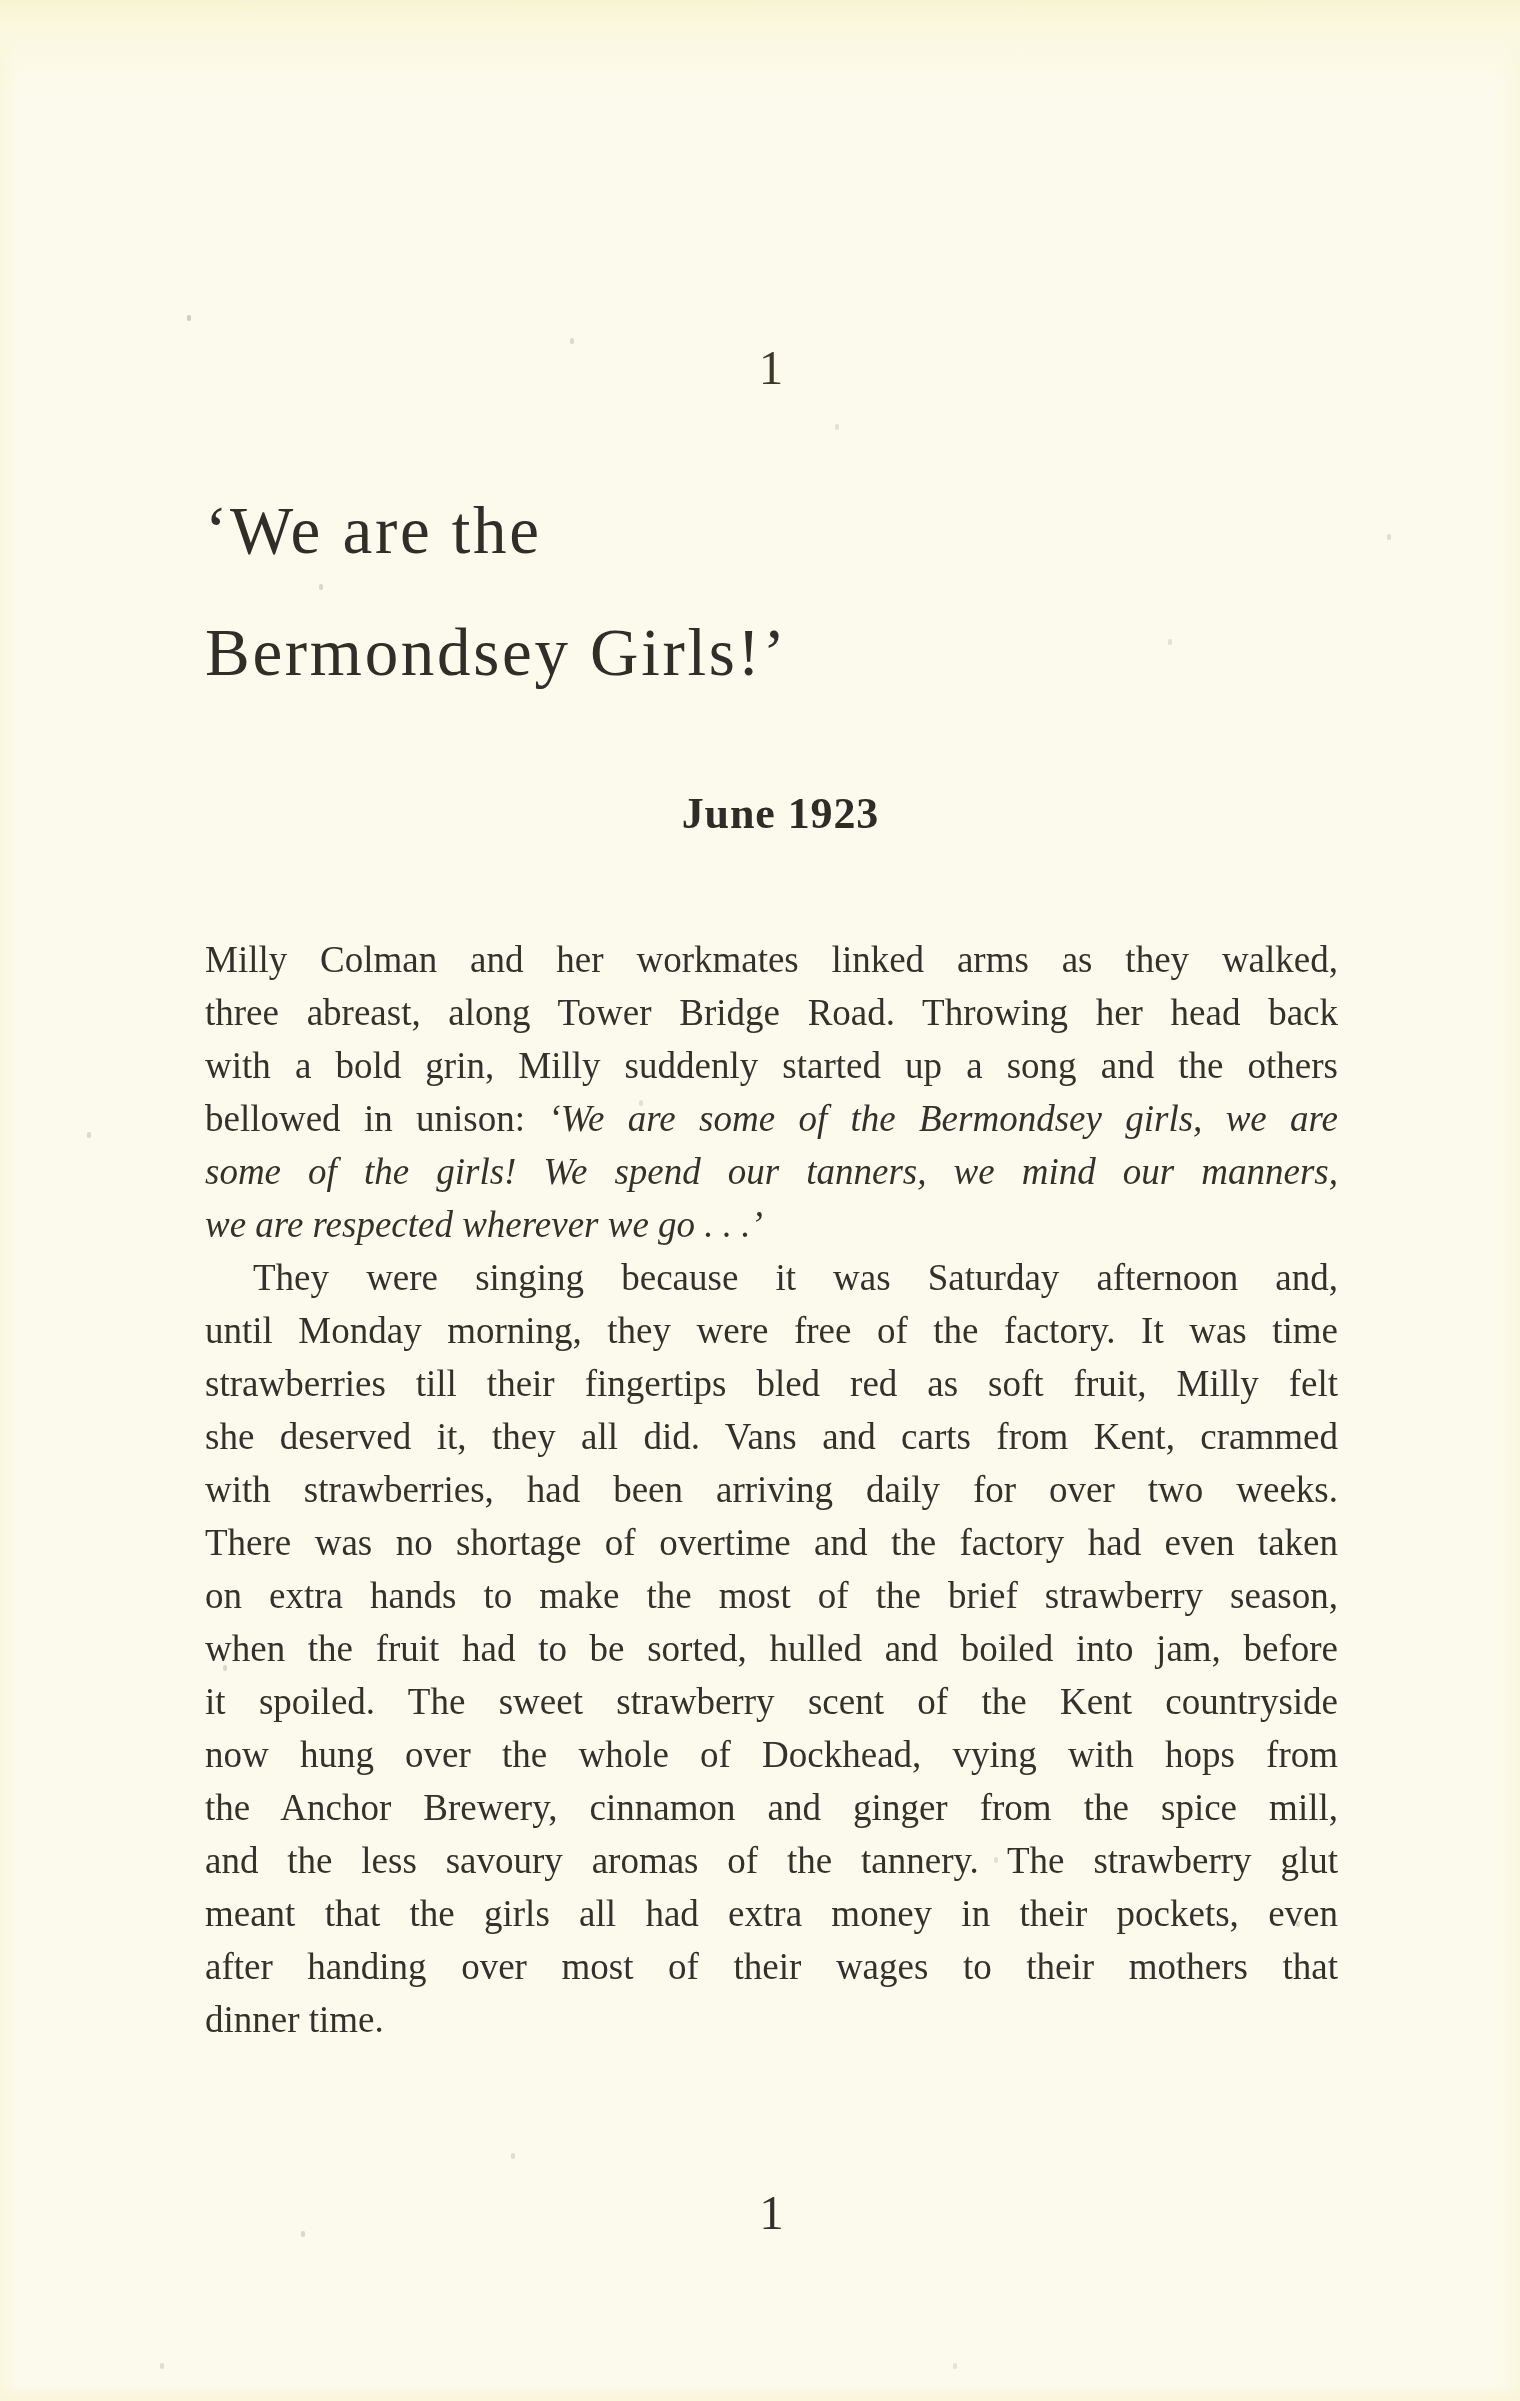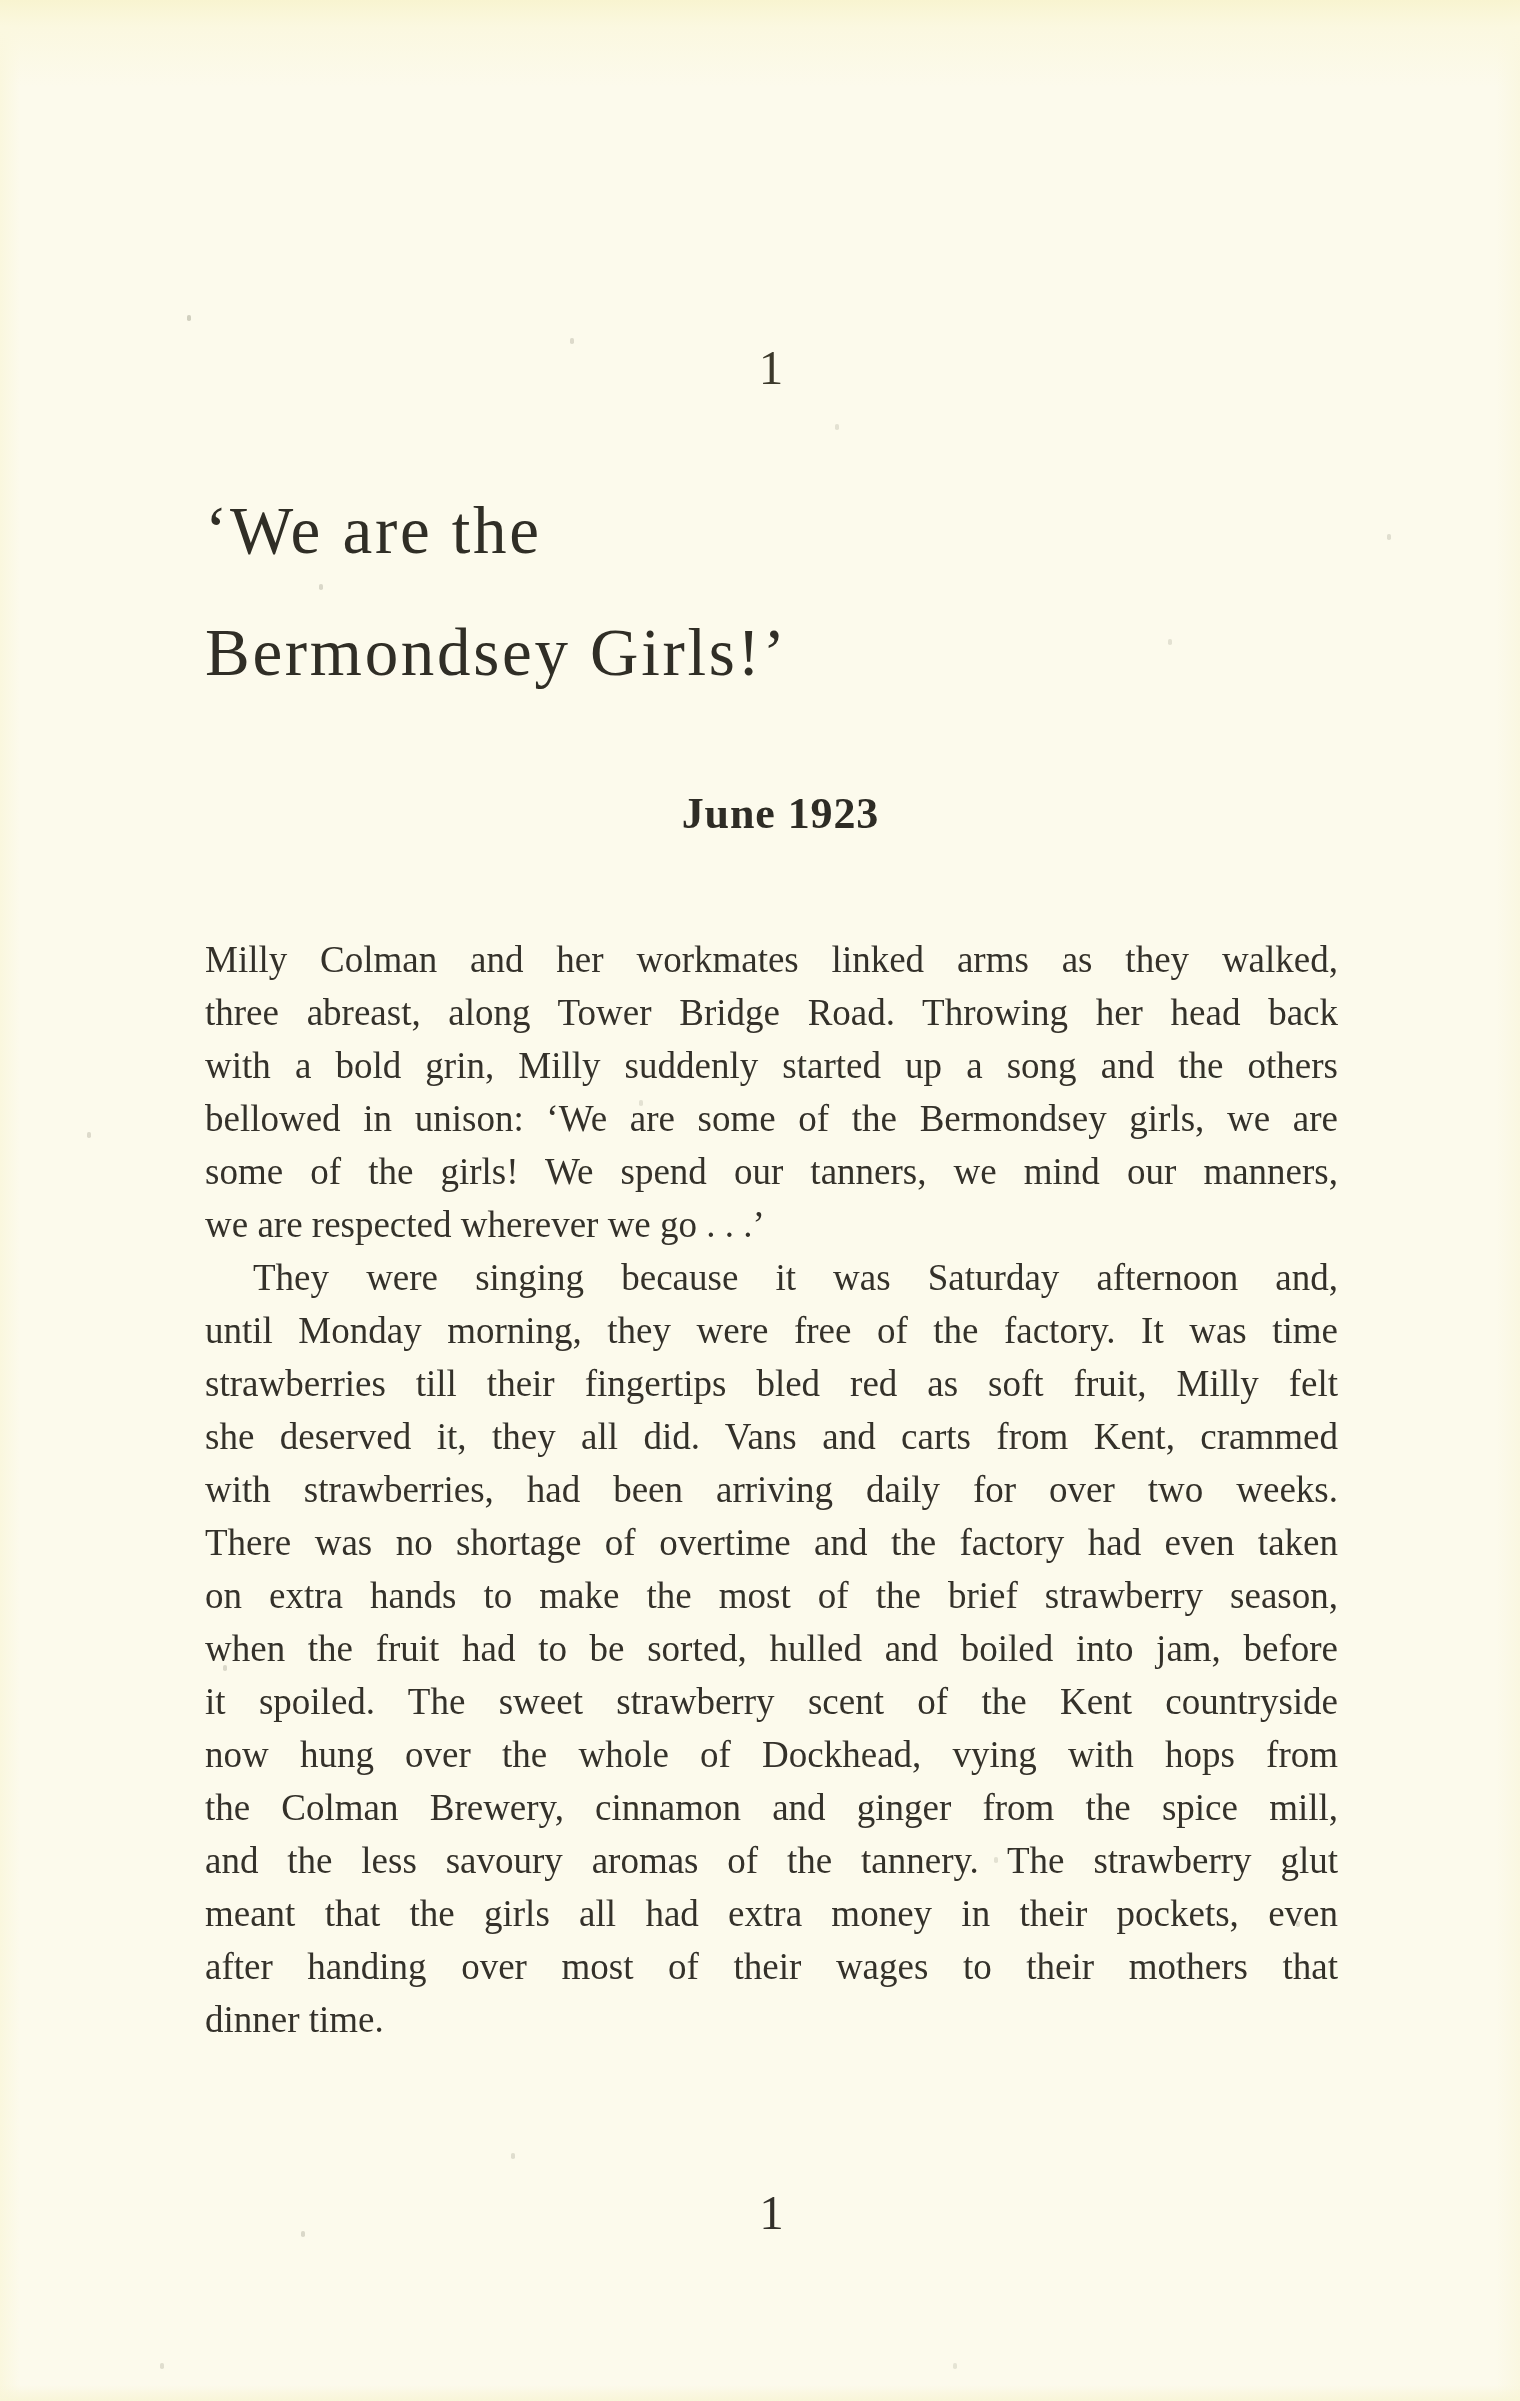--- a/index.html
+++ b/index.html
@@ -102,21 +102,21 @@
     white-space: normal;
   }
   .body-text .line.no-just {
     text-align: left;
     text-align-last: left;
   }
   .body-text .line.indent {
     padding-left: 48px;
     box-sizing: border-box;
   }
-  .body-text .it { }
+  .body-text .it { font-style: italic; }
   .page-number {
     position: absolute;
     top: 2188px;
     left: 0; width: 100%;
     text-align: center;
     font-size: 49px;
     line-height: 49px;
     color: #33302a;
   }
 </style>
@@ -146,21 +146,21 @@
         <div class="line indent"><span>They were singing because it was Saturday afternoon and,</span></div>
         <div class="line"><span>until Monday morning, they were free of the factory. It was time</span></div>
         <div class="line"><span>strawberries till their fingertips bled red as soft fruit, Milly felt</span></div>
         <div class="line"><span>she deserved it, they all did. Vans and carts from Kent, crammed</span></div>
         <div class="line"><span>with strawberries, had been arriving daily for over two weeks.</span></div>
         <div class="line"><span>There was no shortage of overtime and the factory had even taken</span></div>
         <div class="line"><span>on extra hands to make the most of the brief strawberry season,</span></div>
         <div class="line"><span>when the fruit had to be sorted, hulled and boiled into jam, before</span></div>
         <div class="line"><span>it spoiled. The sweet strawberry scent of the Kent countryside</span></div>
         <div class="line"><span>now hung over the whole of Dockhead, vying with hops from</span></div>
-        <div class="line"><span>the Colman Brewery, cinnamon and ginger from the spice mill,</span></div>
+        <div class="line"><span>the Anchor Brewery, cinnamon and ginger from the spice mill,</span></div>
         <div class="line"><span>and the less savoury aromas of the tannery. The strawberry glut</span></div>
         <div class="line"><span>meant that the girls all had extra money in their pockets, even</span></div>
         <div class="line"><span>after handing over most of their wages to their mothers that</span></div>
         <div class="line no-just"><span>dinner time.</span></div>
       </div>
 
     <div class="page-number">1</div>
 
   </div>
 </div>

